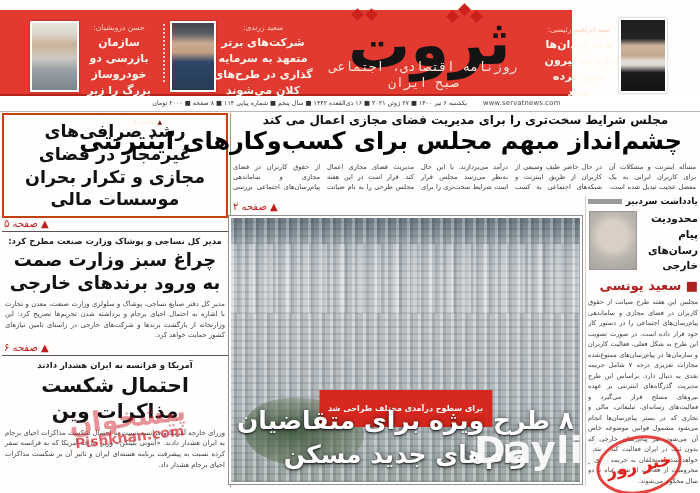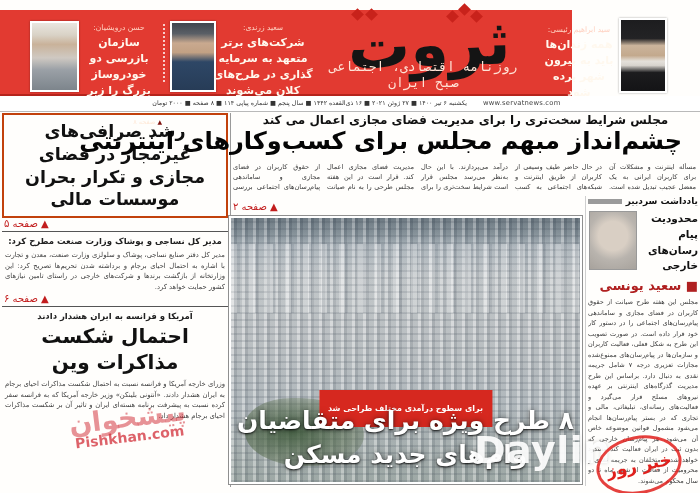--- a/index.html
+++ b/index.html
@@ -152,20 +152,21 @@
   <div class="left-col">
 
     <div class="art">
       <div class="art-head h-box">رشد صرافی‌های غیرمجاز در فضای مجازی و تکرار بحران موسسات مالی</div>
       <div class="pmark">▲ صفحه ۵</div>
       <div class="art-rule"></div>
     </div>
 
     <div class="art">
       <div class="art-kicker">مدیر کل نساجی و پوشاک وزارت صنعت مطرح کرد:</div>
+      <div class="art-head h2s">چراغ سبز وزارت صمت به ورود برندهای خارجی</div>
       <div class="art-body">مدیر کل دفتر صنایع نساجی، پوشاک و سلولزی وزارت صنعت، معدن و تجارت با اشاره به احتمال احیای برجام و برداشته شدن تحریم‌ها تصریح کرد: این وزارتخانه از بازگشت برندها و شرکت‌های خارجی در راستای تامین نیازهای کشور حمایت خواهد کرد.</div>
       <div class="pmark">▲ صفحه ۶</div>
       <div class="art-rule"></div>
     </div>
 
     <div class="art">
       <div class="art-kicker">آمریکا و فرانسه به ایران هشدار دادند</div>
       <div class="art-head h3s">احتمال شکست مذاکرات وین</div>
       <div class="art-body">وزرای خارجه آمریکا و فرانسه نسبت به احتمال شکست مذاکرات احیای برجام به ایران هشدار دادند. «آنتونی بلینکن» وزیر خارجه آمریکا که به فرانسه سفر کرده نسبت به پیشرفت برنامه هسته‌ای ایران و تاثیر آن بر شکست مذاکرات احیای برجام هشدار داد.</div>
 

